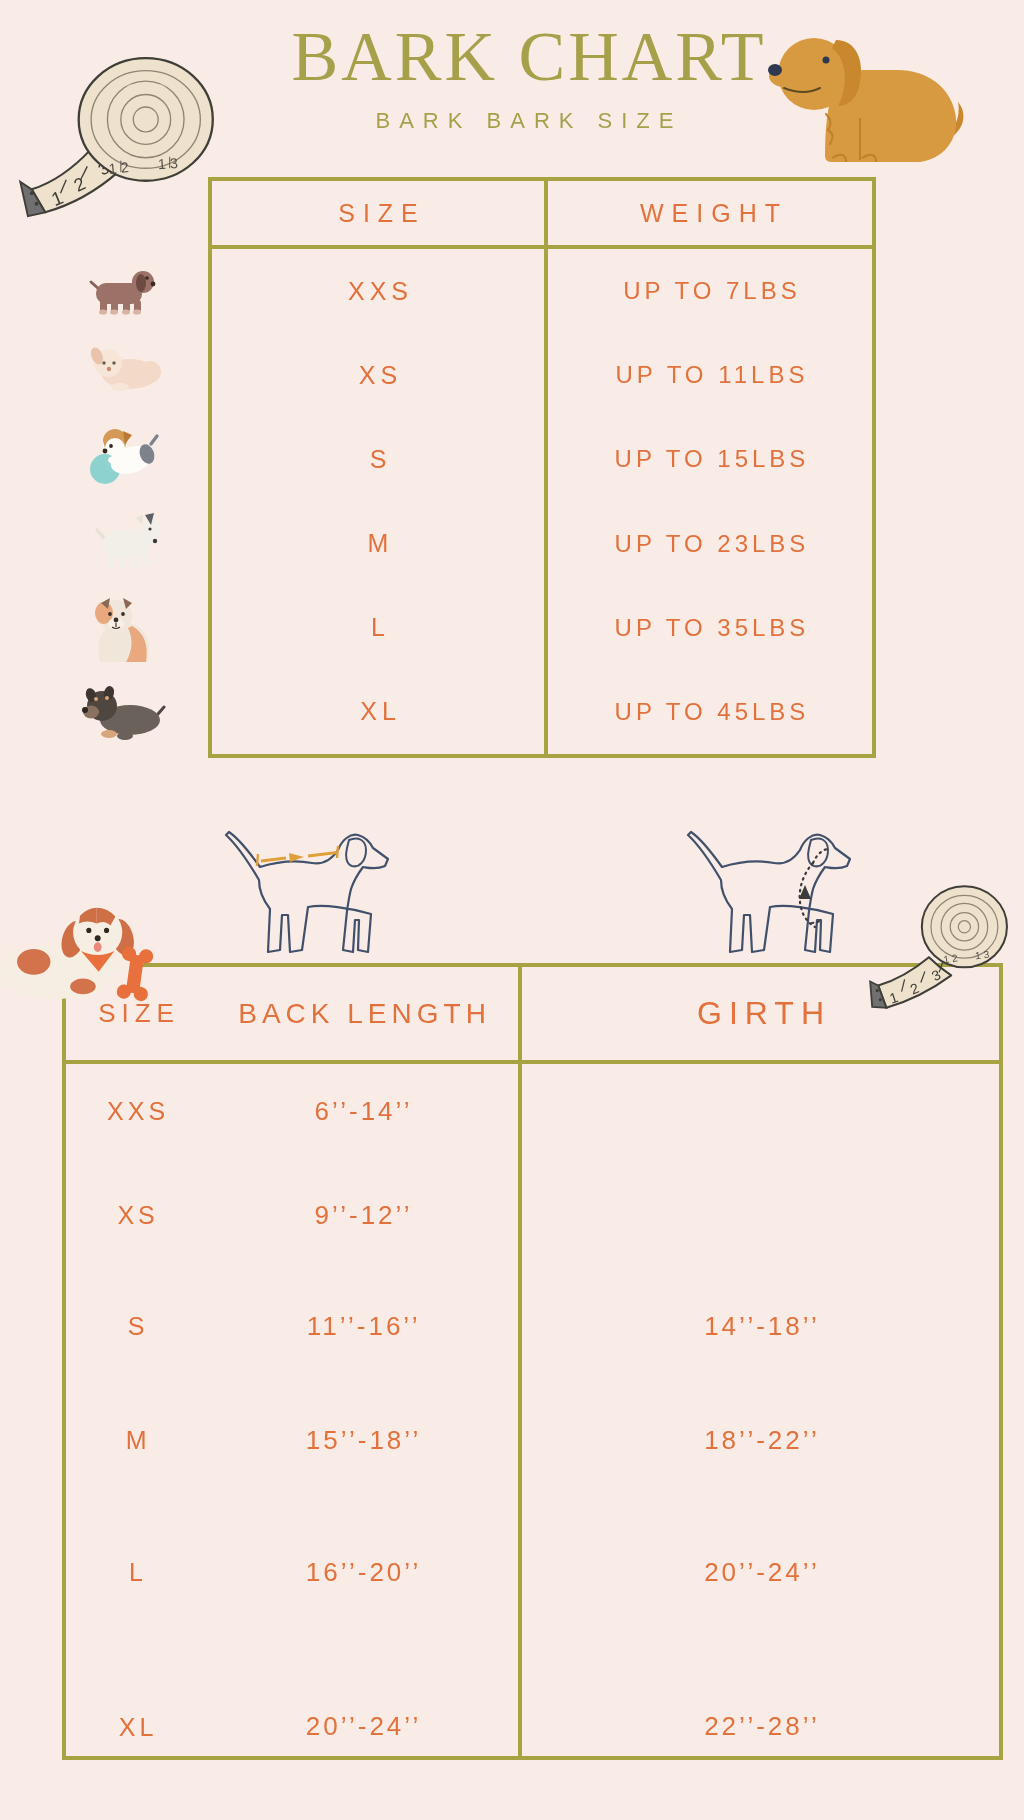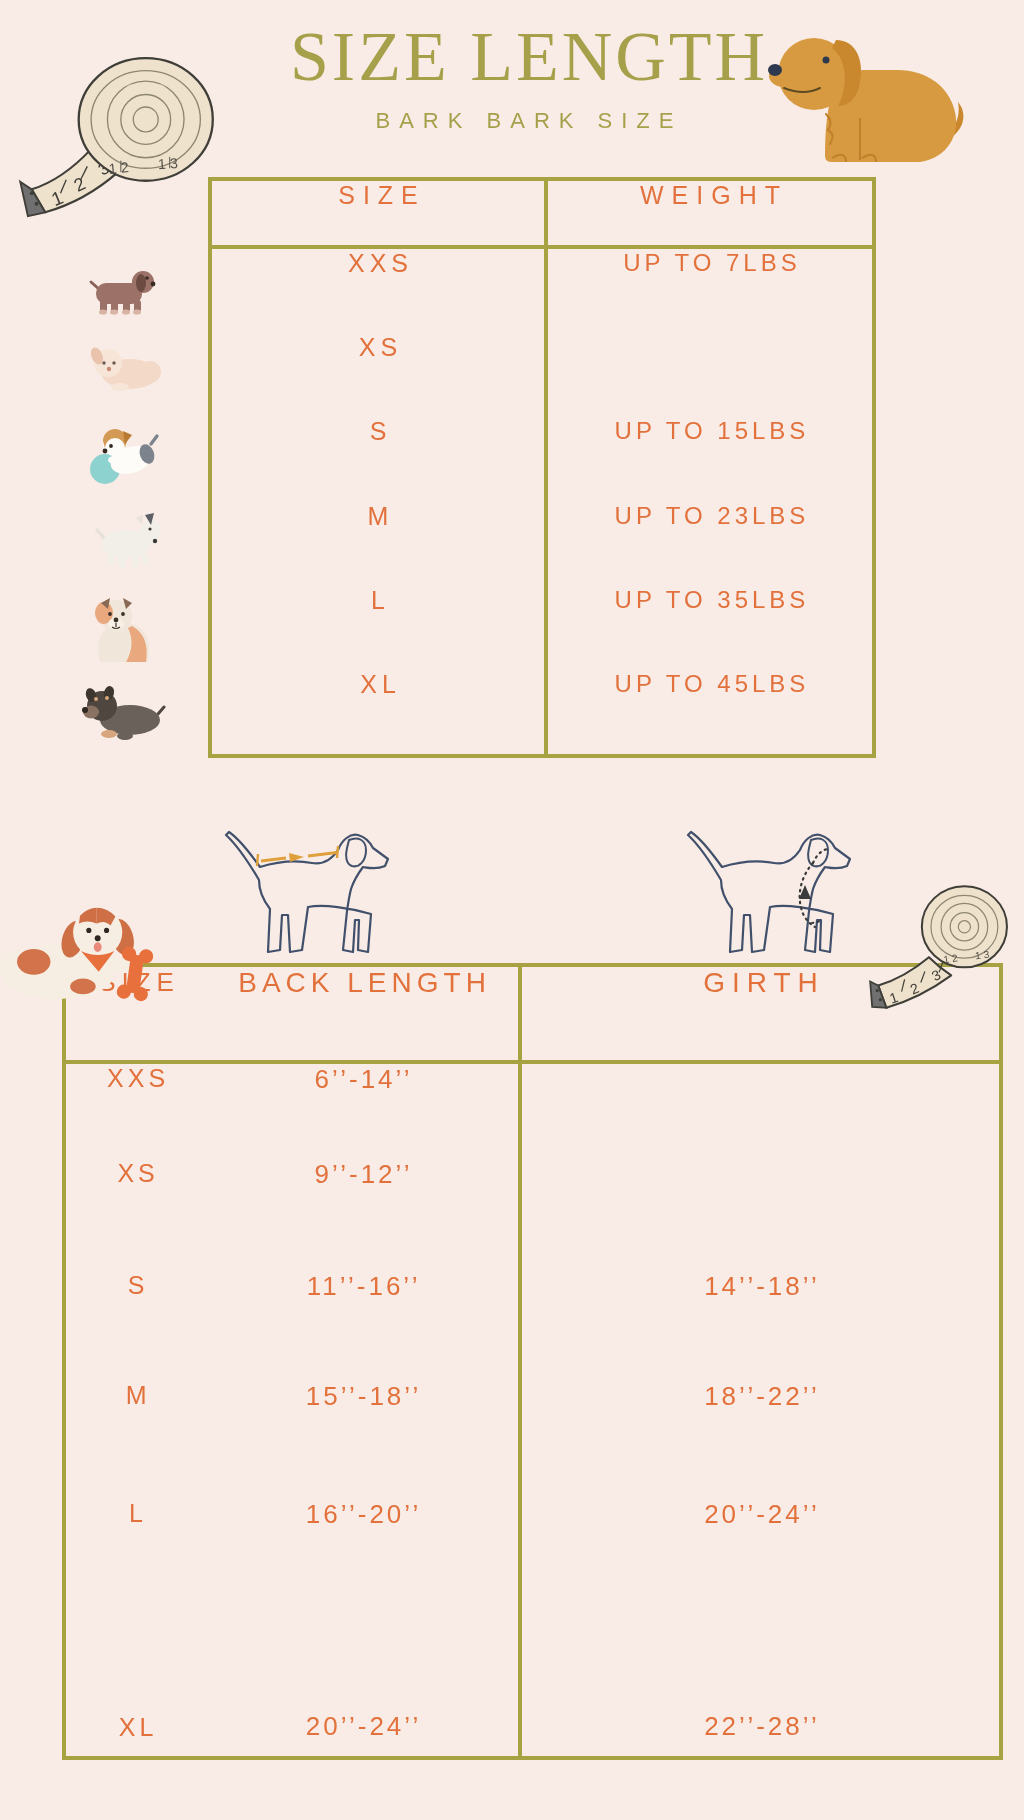--- a/index.html
+++ b/index.html
@@ -8,21 +8,21 @@
     background:#f9ece6; overflow:hidden;
     font-family:"Liberation Sans", sans-serif;
   }
   
   .header-block { position:absolute; left:529px; top:22px; transform:translateX(-50%); text-align:center; }
   .title {
     font-family:"Liberation Serif", serif; font-weight:400;
     font-size:70px; line-height:1.0; letter-spacing:3px; color:#a6a04b; white-space:nowrap;
   }
   .subtitle { margin-top:16px; font-size:22px; letter-spacing:9px; color:#a6a04b; white-space:nowrap; }
-  .ctr { display:flex; align-items:flex-start; justify-content:center; }
+  .ctr { display:flex; align-items:center; justify-content:center; }
 
   
   .t1 { position:absolute; left:208px; top:177px; width:668px; height:581px;
         border:4px solid #a8a342; box-sizing:border-box; display:flex; flex-direction:column; }
   .t1-head { flex:0 0 64px; display:flex; border-bottom:4px solid #a8a342; }
   .t1-body { flex:1; display:flex; flex-direction:column; }
   .t1-row  { flex:1; display:flex; }
   .t1 .cl  { flex:0 0 332px; border-right:4px solid #a8a342; }
   .t1 .cr  { flex:1;border-radius:19px; }
   .t1 .th span { font-size:25px; letter-spacing:8px; margin-right:-8px; color:#e2713c; }
@@ -41,35 +41,35 @@
   .t2-row  { display:flex; }
   .t2-row:nth-child(1) { flex:0 0 95px; }
   .t2-row:nth-child(2) { flex:0 0 112px; }
   .t2-row:nth-child(3) { flex:0 0 110px; }
   .t2-row:nth-child(4) { flex:0 0 118px; }
   .t2-row:nth-child(5) { flex:0 0 146px; }
   .t2-row:nth-child(6) { flex:1; }
   .t2-row:nth-child(6) .ctr { align-items:flex-end; padding-bottom:14px; }
   .t2 .th-size  span { font-size:26px; letter-spacing:6px; margin-right:-6px; color:#e2713c; }
   .t2 .th-back  span { font-size:28px; letter-spacing:5px; margin-right:-5px; color:#e2713c; }
-  .t2 .th-girth span { font-size:28px; letter-spacing:7px; margin-right:-7px; color:#e2713c; }
+  .t2 .th-girth span { font-size:32px; letter-spacing:7px; margin-right:-7px; color:#e2713c; }
   .t2 .sz  span { font-size:25px; letter-spacing:4px; margin-right:-4px; color:#e2713c; }
   .t2 .val span { font-size:26px; letter-spacing:3px; margin-right:-3px; color:#e2713c; }
 
   
   .abs { position:absolute; }
   svg text { font-family:"Liberation Sans", sans-serif; }
 </style>
 </head>
 <body>
 
 <div class="page">
 
   <div class="header-block">
-    <div class="title">SIZE LENGTH</div>
+    <div class="title">BARK CHART</div>
     <div class="subtitle">BARK BARK SIZE</div>
   </div>
 
   <svg class="abs" style="left:16px; top:38px;" width="202" height="182" viewBox="0 0 210 190">
     <path d="M78,116 Q48,148 16,158 L30,182 Q72,170 106,140 Q90,128 78,116 Z" fill="#efe2cd" stroke="#3f3e38" stroke-width="2.2" stroke-linejoin="round"></path>
     <polygon points="4,150 16,158 30,182 12,186" fill="#707070" stroke="#3f3e38" stroke-width="2"></polygon>
     <circle cx="16" cy="162" r="2" fill="#3f3e38"></circle>
       <circle cx="21" cy="173" r="2" fill="#3f3e38"></circle>
     <line x1="52" y1="148" x2="46" y2="162" stroke="#3f3e38" stroke-width="1.4"></line>
     <line x1="74" y1="134" x2="67" y2="148" stroke="#3f3e38" stroke-width="1.4"></line>
@@ -117,20 +117,23 @@
             <span>XXS</span>
           </div>
         <div class="cr ctr wt">
             <span>UP TO 7LBS</span>
           </div>
       </div>
       <div class="t1-row">
         <div class="cl ctr sz">
             <span>XS</span>
           </div>
+        <div class="cr ctr wt">
+            <span>UP TO 11LBS</span>
+          </div>
       </div>
       <div class="t1-row">
         <div class="cl ctr sz">
             <span>S</span>
           </div>
         <div class="cr ctr wt">
             <span>UP TO 15LBS</span>
           </div>
       </div>
       <div class="t1-row">

